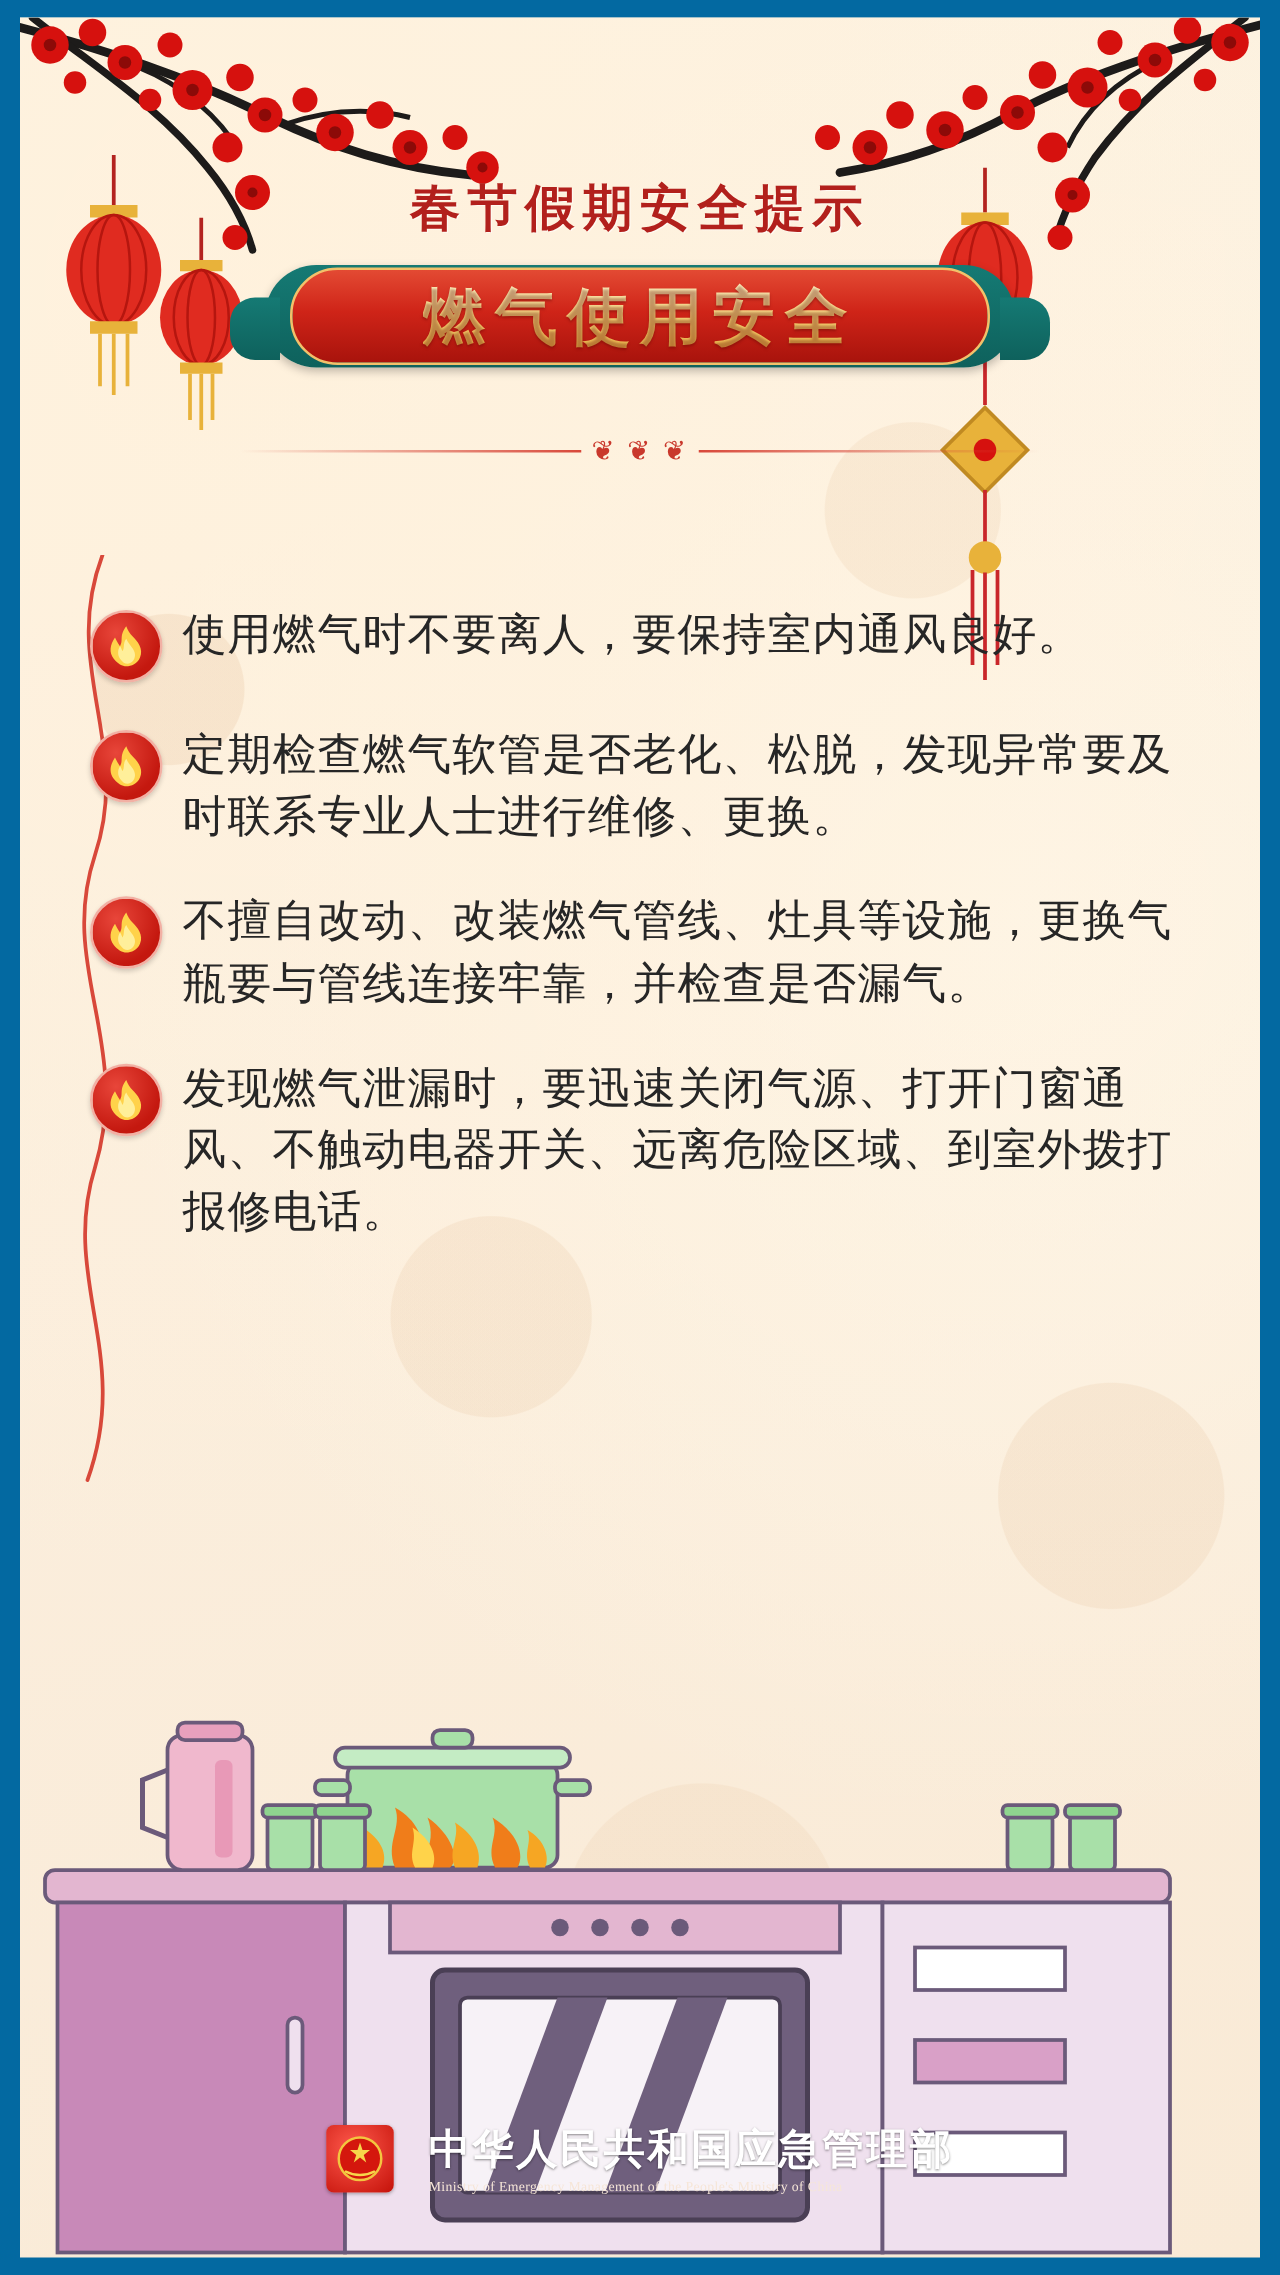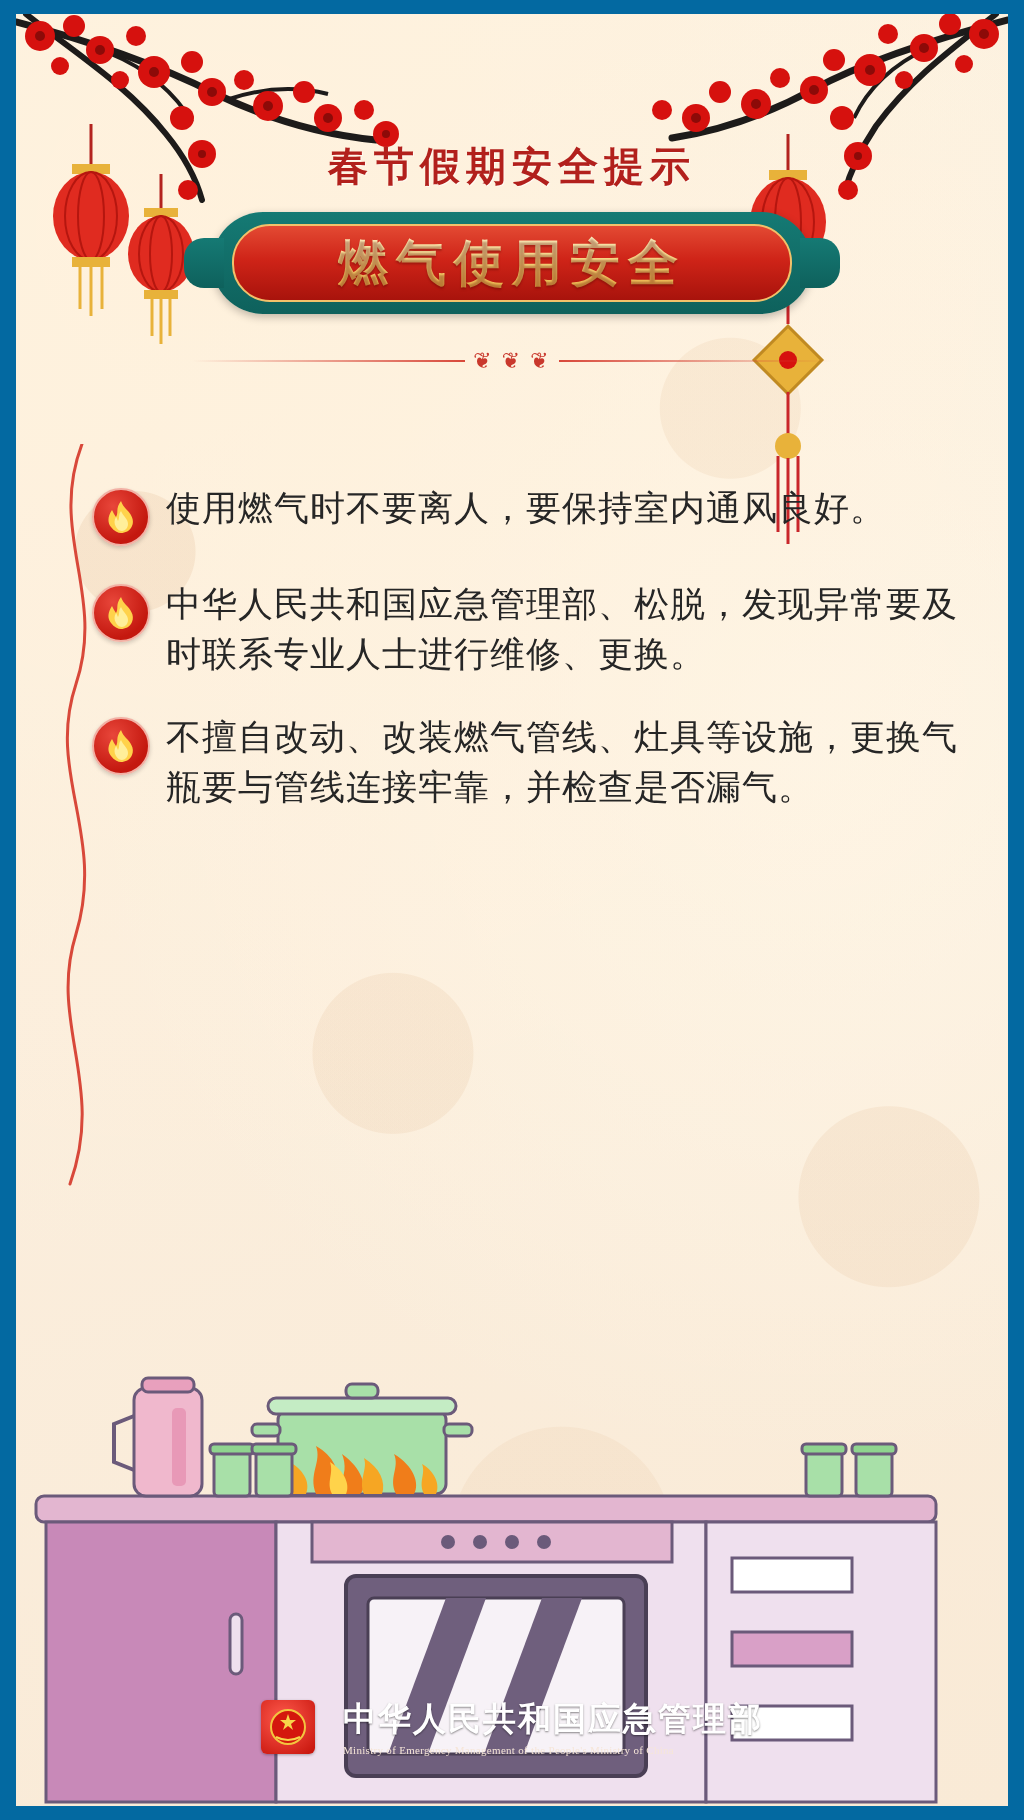--- a/index.html
+++ b/index.html
@@ -56,21 +56,21 @@
     text-align:center;
     font-family:"DejaVu Serif","Liberation Serif",serif;
     font-weight:bold;
     font-size:40px;
     letter-spacing:6px;
     color:#b2201c;
     text-shadow:1px 1px 0 rgba(255,255,255,.6);
   }
   .plaque{
     position:absolute;top:198px;left:50%;transform:translateX(-50%);
-    width:600px;height:102px;
+    width:600px;height:82px;
     border-radius:52px;
     background:linear-gradient(180deg,#157a74 0%,#0e615c 100%);
     box-shadow:0 3px 8px rgba(0,0,0,.25);
     display:flex;align-items:center;justify-content:center;
   }
   .plaque:before{
     content:"";position:absolute;left:-28px;top:26px;width:40px;height:50px;
     background:linear-gradient(180deg,#157a74,#0e615c);
     border-radius:20px 0 0 20px;
   }
@@ -102,21 +102,21 @@
     width:640px;height:34px;
     display:flex;align-items:center;justify-content:center;
   }
   .divider .line{flex:1;height:2px;background:linear-gradient(90deg,rgba(210,60,45,0),#d8483a);}
   .divider .line.r{background:linear-gradient(90deg,#d8483a,rgba(210,60,45,0));}
   .divider .orn{margin:0 8px;color:#c9382c;font-size:22px;letter-spacing:2px;}
 
   
   .tips{
     position:absolute;top:470px;left:0;width:100%;
-    padding:0 46px 0 76px;box-sizing:border-box;
+    padding:0 46px 0 56px;box-sizing:border-box;
   }
   .tip{
     position:relative;
     display:flex;align-items:flex-start;
     margin-bottom:34px;
   }
   .badge{
     flex:0 0 auto;
     width:54px;height:54px;border-radius:50%;
     background:radial-gradient(circle at 35% 30%,#e8463a,#c4180f 70%);
@@ -314,34 +314,43 @@
         <span class="tip-text">使用燃气时不要离人，要保持室内通风良好。</span>
       </div>
 
       <div class="tip">
         <span class="badge">
           <svg width="30" height="34" viewBox="0 0 30 34">
               <path d="M15 1 C9 9 13 12 10 17 C8 14 7 12 6 10 C2 16 1 22 5 27 C8 31 12 33 15 33 C19 33 24 31 26 26 C29 19 24 13 20 9 C18 7 16 4 15 1 Z" fill="#ffd24a"></path>
               <path d="M15 11 C12 15 14 18 12 21 C11 19 11 18 10 17 C8 20 8 24 10 27 C12 30 14 31 16 31 C19 31 22 28 22 24 C22 19 17 16 15 11 Z" fill="#ffef9a"></path>
             </svg>
         </span>
-        <span class="tip-text">中华人民共和国应急管理部、松脱，发现异常要及时联系专业人士进行维修、更换。</span>
+        <span class="tip-text">定期检查燃气软管是否老化、松脱，发现异常要及时联系专业人士进行维修、更换。</span>
       </div>
 
       <div class="tip">
         <span class="badge">
           <svg width="30" height="34" viewBox="0 0 30 34">
               <path d="M15 1 C9 9 13 12 10 17 C8 14 7 12 6 10 C2 16 1 22 5 27 C8 31 12 33 15 33 C19 33 24 31 26 26 C29 19 24 13 20 9 C18 7 16 4 15 1 Z" fill="#ffd24a"></path>
               <path d="M15 11 C12 15 14 18 12 21 C11 19 11 18 10 17 C8 20 8 24 10 27 C12 30 14 31 16 31 C19 31 22 28 22 24 C22 19 17 16 15 11 Z" fill="#ffef9a"></path>
             </svg>
         </span>
         <span class="tip-text">不擅自改动、改装燃气管线、灶具等设施，更换气瓶要与管线连接牢靠，并检查是否漏气。</span>
       </div>
 
 
+      <div class="tip">
+        <span class="badge">
+          <svg width="30" height="34" viewBox="0 0 30 34">
+              <path d="M15 1 C9 9 13 12 10 17 C8 14 7 12 6 10 C2 16 1 22 5 27 C8 31 12 33 15 33 C19 33 24 31 26 26 C29 19 24 13 20 9 C18 7 16 4 15 1 Z" fill="#ffd24a"></path>
+              <path d="M15 11 C12 15 14 18 12 21 C11 19 11 18 10 17 C8 20 8 24 10 27 C12 30 14 31 16 31 C19 31 22 28 22 24 C22 19 17 16 15 11 Z" fill="#ffef9a"></path>
+            </svg>
+        </span>
+        <span class="tip-text">发现燃气泄漏时，要迅速关闭气源、打开门窗通风、不触动电器开关、远离危险区域、到室外拨打报修电话。</span>
+      </div>
 
     </div>
 
     <svg class="kitchen" viewBox="0 0 992 430" preserveAspectRatio="none">
 
       <rect x="20" y="120" width="900" height="26" rx="8" fill="#e3b6d0" stroke="#6b5a7a" stroke-width="3"></rect>
       <rect x="30" y="146" width="230" height="280" fill="#c889b8" stroke="#6b5a7a" stroke-width="3"></rect>
       <rect x="260" y="146" width="430" height="280" fill="#efe0ee" stroke="#6b5a7a" stroke-width="3"></rect>
       <rect x="690" y="146" width="230" height="280" fill="#efe0ee" stroke="#6b5a7a" stroke-width="3"></rect>
 

